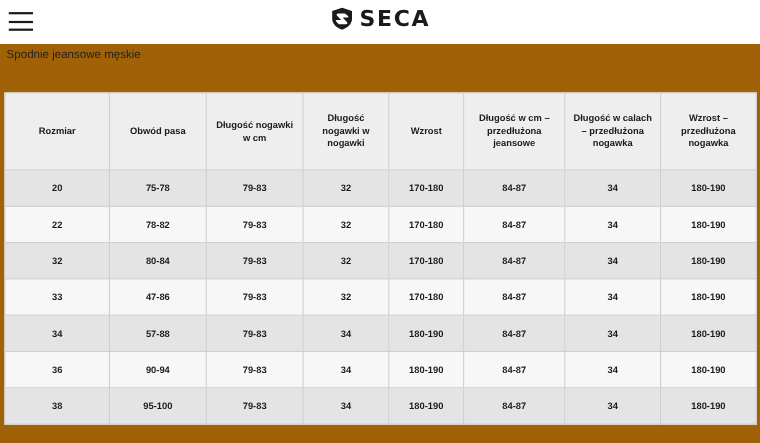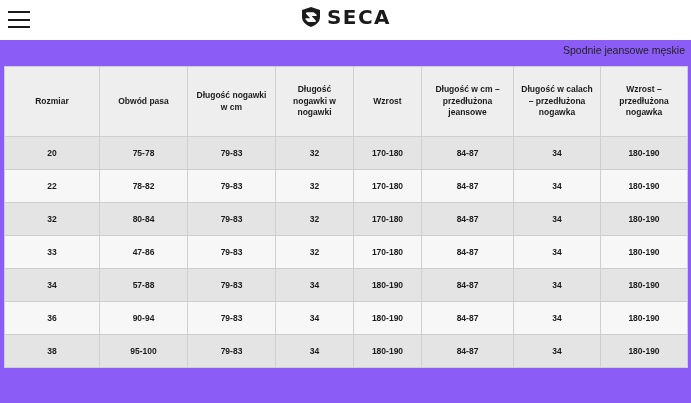--- a/index.html
+++ b/index.html
@@ -6,21 +6,21 @@
   html, body {
     margin: 0; padding: 0;
     width: 691px; height: 403px;
     background: #ffffff;
     font-family: "Liberation Sans", sans-serif;
   }
   #page {
     position: relative;
     width: 691px; height: 403px;
     overflow: hidden;
-    background: #8b5cf6;
+    background: #a16207;
   }
   
   .header {
     position: relative;
     height: 40px;
     width: 100%;
     display: flex;
     align-items: center;
     background: #ffffff;
   }
@@ -62,23 +62,22 @@
     font-weight: bold;
     font-size: 20px;
     letter-spacing: 1.5px;
     color: #1b1b1b;
     line-height: 1;
   }
   
   .doc-title {
     font-size: 10.5px;
     color: #222;
-    padding: 4px 6px 10px 6px;
+    padding: 4px 6px 28px 6px;
     font-weight: normal;
-    text-align: right;
   }
   
   .table-wrap {
     padding: 0 4px;
   }
   table.size-table {
     border-collapse: collapse;
     width: 683px;
     table-layout: fixed;
     background: #fff;

